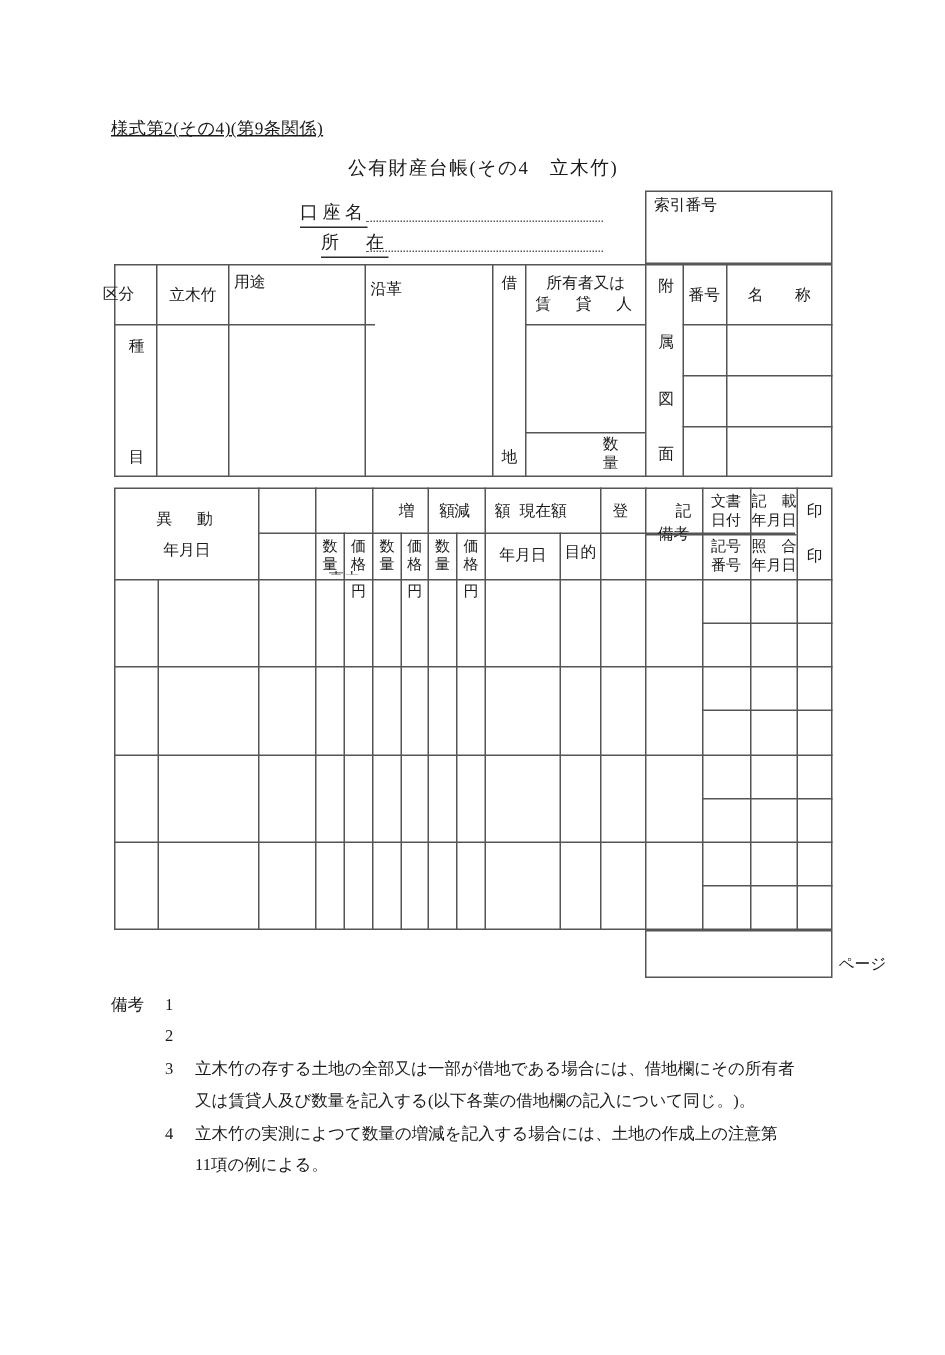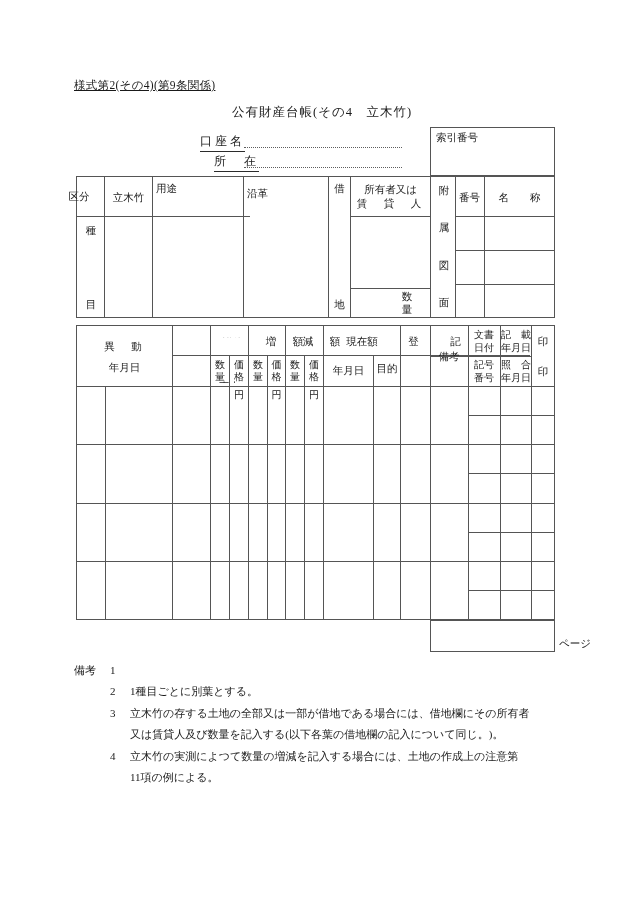--- a/index.html
+++ b/index.html
@@ -210,21 +210,20 @@
   <div class="cell c-br" style="left:430px; top:620px; width:119px; height:30px; font-size:10.5px;margin-left:42px;">ページ</div>
 
   <div id="notes">
     <div class="note-row">
       <span class="note-lead">備考</span>
       <span class="note-num">1</span>
     </div>
     <div class="note-row">
       <span class="note-lead"></span>
       <span class="note-num">2</span>
-      <span class="note-txt">1種目ごとに別葉とする。</span>
     </div>
     <div class="note-row">
       <span class="note-lead"></span>
       <span class="note-num">3</span>
       <span class="note-txt">立木竹の存する土地の全部又は一部が借地である場合には、借地欄にその所有者</span>
     </div>
     <div class="note-cont">又は賃貸人及び数量を記入する(以下各葉の借地欄の記入について同じ。)。</div>
     <div class="note-row">
       <span class="note-lead"></span>
       <span class="note-num">4</span>

